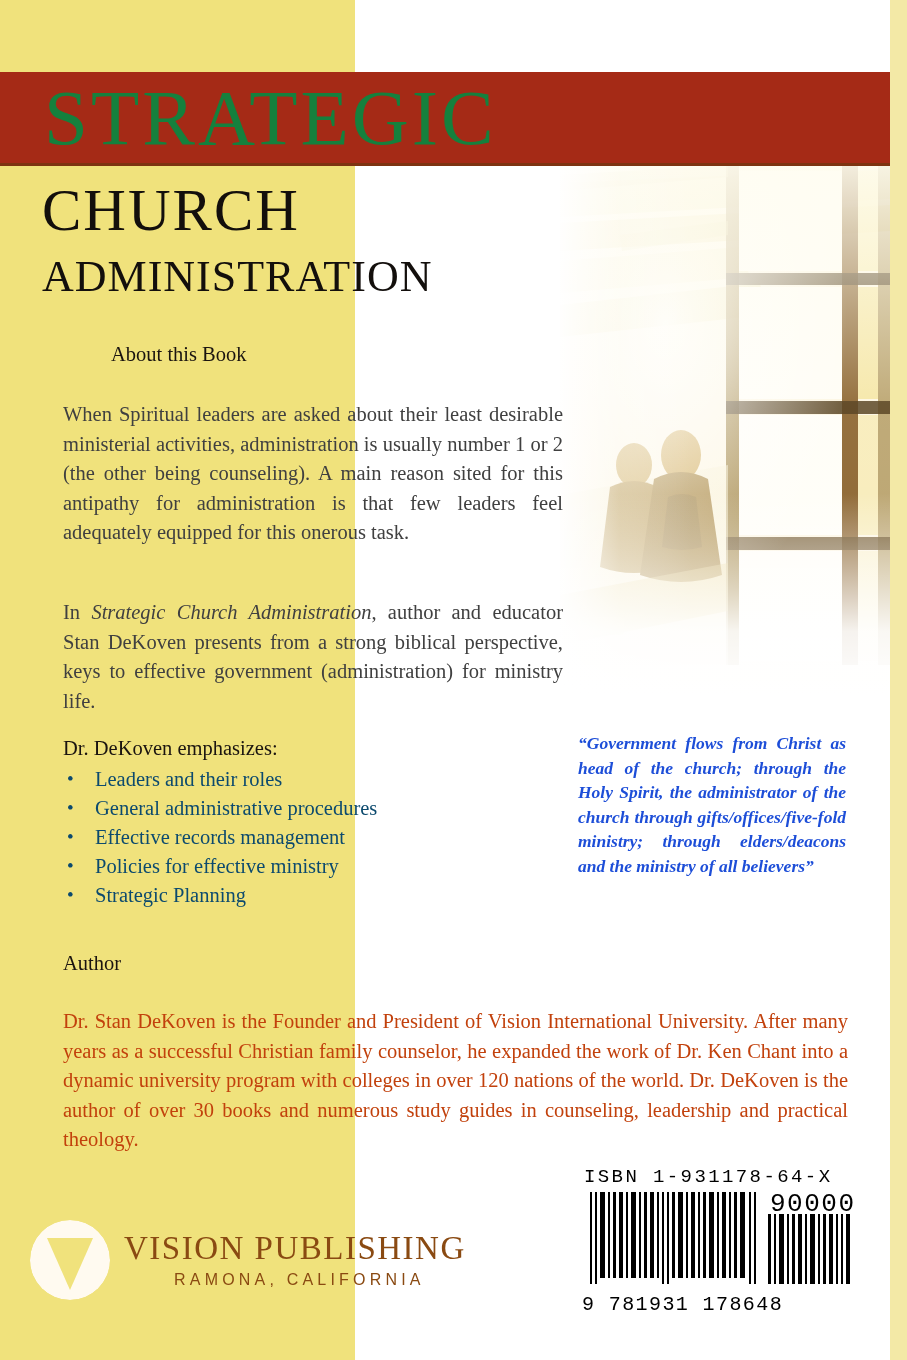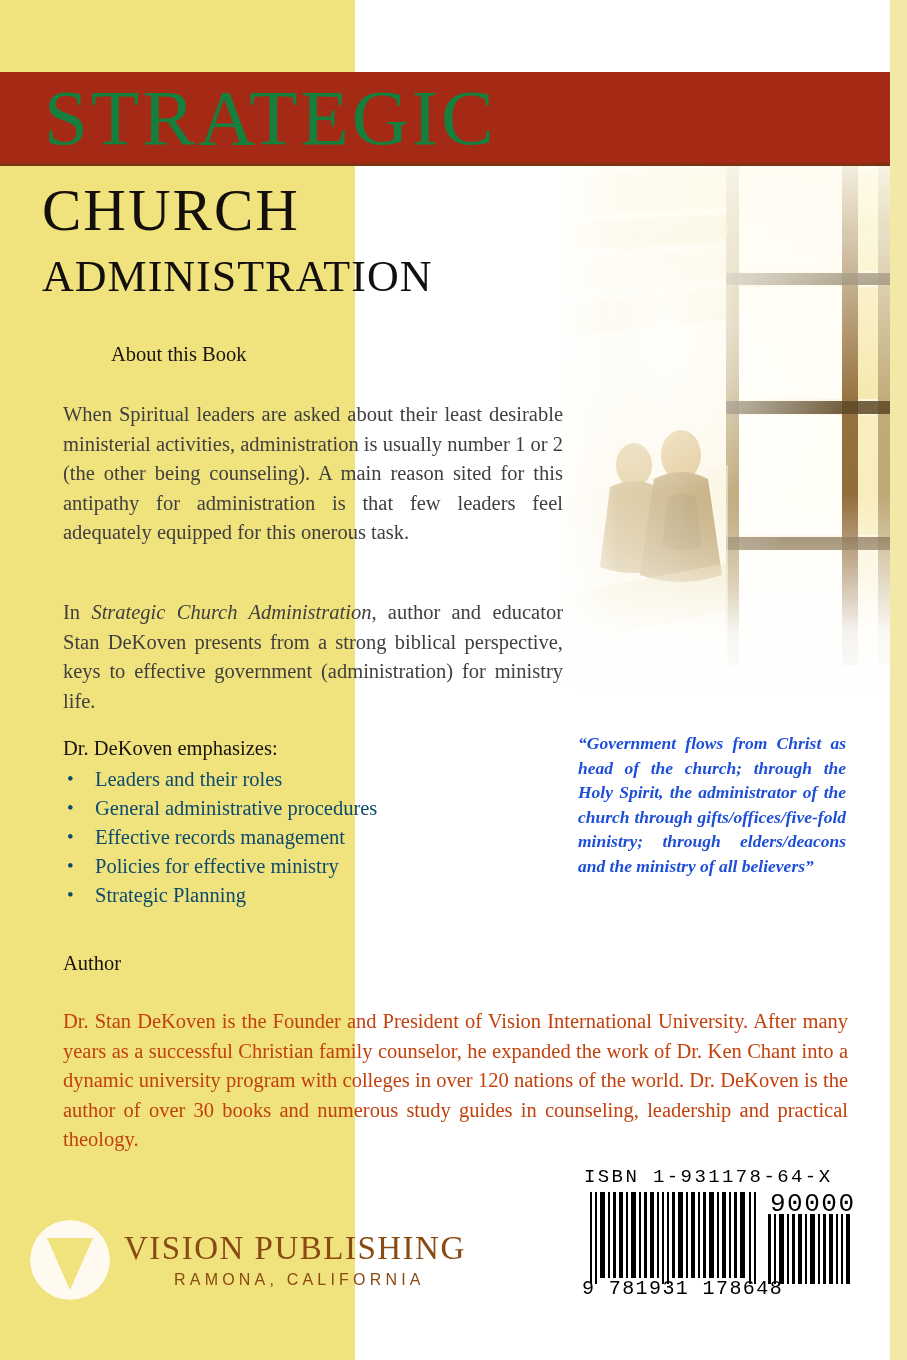--- a/index.html
+++ b/index.html
@@ -274,21 +274,21 @@
     top: 26px;
   }
   .barcode-addon {
     position: absolute;
     left: 200px;
     top: 48px;
   }
   .barcode-digits {
     position: absolute;
     left: 16px;
-    top: 111px;
+    top: 127px;
     width: 180px;
     font-size: 20px;
     letter-spacing: 1.4px;
     color: #000000;
     font-family: "Liberation Mono", "DejaVu Sans Mono", monospace;
     white-space: nowrap;
   }
 </style>
 </head>
 <body>

